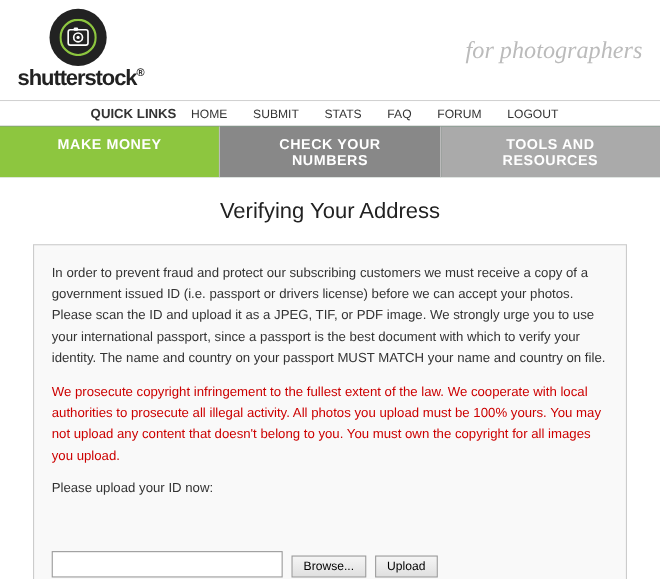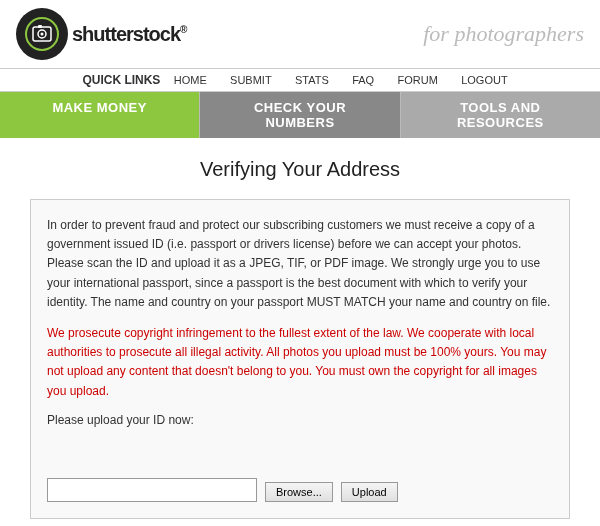--- a/index.html
+++ b/index.html
@@ -9,20 +9,21 @@
     #header {
       display: flex;
       align-items: center;
       justify-content: space-between;
       padding: 8px 16px;
       border-bottom: 1px solid #ccc;
     }
     #logo-area {
       display: flex;
       align-items: center;
+      flex-direction: column;
     }
     #logo-circle {
       width: 52px;
       height: 52px;
       background: #222;
       border-radius: 50%;
       display: flex;
       align-items: center;
       justify-content: center;
       margin-right: 4px;

